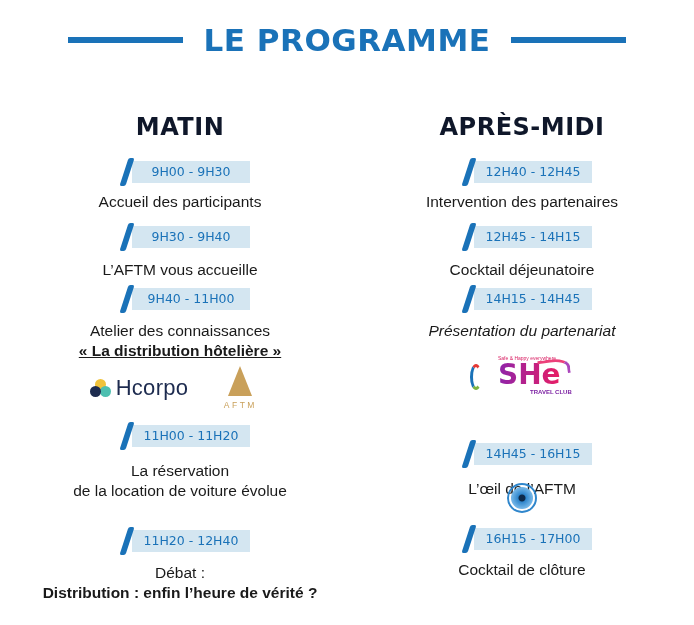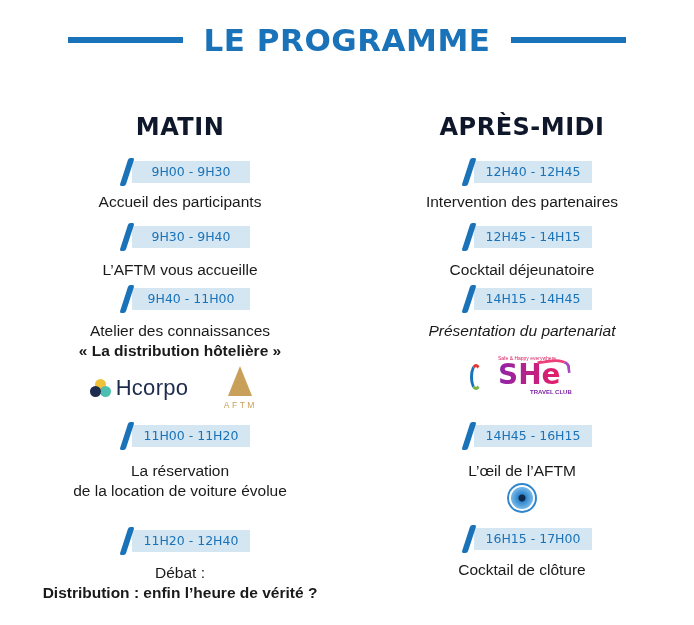--- a/index.html
+++ b/index.html
@@ -91,21 +91,21 @@
     <div class="label" style="margin-top:12px;">L’AFTM vous accueille</div>
   </div>
 
   <div class="slot" style="top:178px;">
     <div class="time-badge">
       <div class="time-bg"></div>
         <div class="time-slash"></div>
       <div class="time-text">9H40 - 11H00</div>
     </div>
     <div class="label" style="margin-top:11px;">Atelier des connaissances</div>
-    <div class="label" style="margin-top:0;font-weight:bold;">« La distribution hôtelière »</div>
+    <div class="label" style="margin-top:0;font-weight:bold;text-decoration:underline;">« La distribution hôtelière »</div>
   </div>
 
   <div class="logos" style="top:256px;">
     <div class="hcorpo">
       <div class="hc-icon">
         <div class="hc-dot y"></div>
           <div class="hc-dot t"></div>
           <div class="hc-dot d"></div>
       </div>
       <span class="hc-text">Hcorpo</span>
@@ -172,21 +172,21 @@
       <div class="aftm-paren"></div>
     </div>
     <div class="she">
       <span class="she-tag">Safe &amp; Happy everywhere</span>
       <span class="she-text">SHe</span>
       <div class="she-wing"></div>
       <span class="she-club">TRAVEL CLUB</span>
     </div>
   </div>
 
-  <div class="slot" style="top:315px;">
+  <div class="slot" style="top:333px;">
     <div class="time-badge">
       <div class="time-bg"></div>
         <div class="time-slash"></div>
       <div class="time-text">14H45 - 16H15</div>
     </div>
     <div class="label" style="margin-top:14px;">L’œil de l’AFTM</div>
   </div>
 
   <div class="eye" style="top:373px;">
     <div class="eye-outer">

